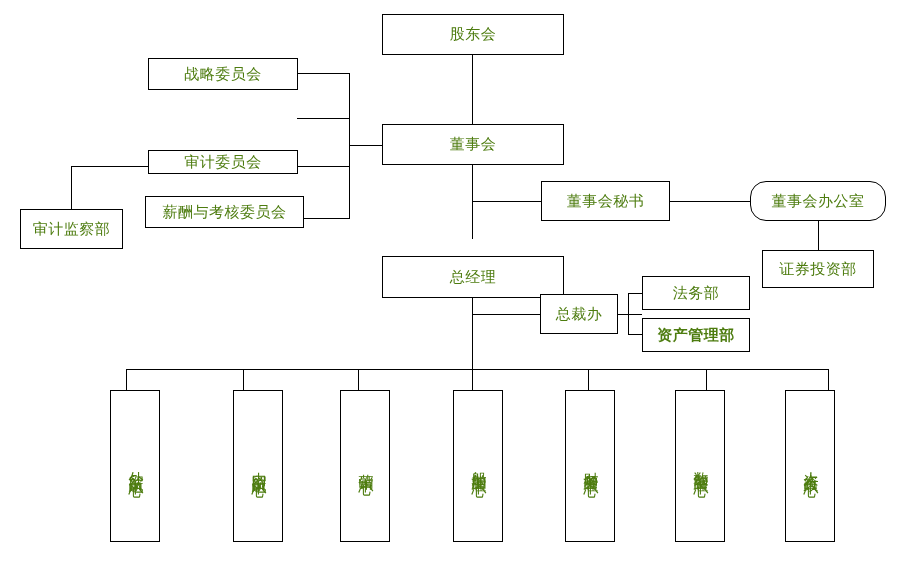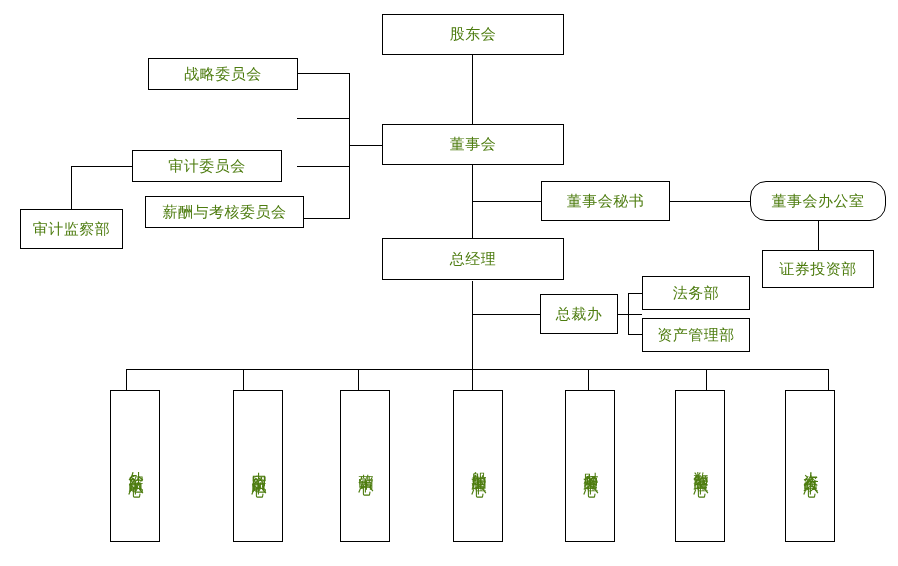--- a/index.html
+++ b/index.html
@@ -103,21 +103,21 @@
 
   <div class="node horiz" style="left:382px; top:14px; width:182px; height:41px;">
     <span class="label">股东会</span>
   </div>
 
   <div class="node horiz" style="left:148px; top:58px; width:150px; height:32px;">
     <span class="label">战略委员会</span>
   </div>
 
 
-  <div class="node horiz" style="left:132px; top:150px; width:150px; height:32px;">
+  <div class="node horiz" style="left:148px; top:150px; width:150px; height:24px;">
     <span class="label">审计委员会</span>
   </div>
 
   <div class="node horiz" style="left:145px; top:196px; width:159px; height:32px;">
     <span class="label">薪酬与考核委员会</span>
   </div>
 
   <div class="node horiz" style="left:20px; top:209px; width:103px; height:40px;">
     <span class="label">审计监察部</span>
   </div>
@@ -131,33 +131,33 @@
   </div>
 
   <div class="node horiz" style="left:750px; top:181px; width:136px; height:40px;border-radius:16px;">
     <span class="label">董事会办公室</span>
   </div>
 
   <div class="node horiz" style="left:762px; top:250px; width:112px; height:38px;">
     <span class="label">证券投资部</span>
   </div>
 
-  <div class="node horiz" style="left:382px; top:238px; width:182px; height:42px;">
+  <div class="node horiz" style="left:382px; top:256px; width:182px; height:42px;">
     <span class="label">总经理</span>
   </div>
 
   <div class="node horiz" style="left:540px; top:294px; width:78px; height:40px;">
     <span class="label">总裁办</span>
   </div>
 
   <div class="node horiz" style="left:642px; top:276px; width:108px; height:34px;">
     <span class="label">法务部</span>
   </div>
 
-  <div class="node horiz" style="left:642px; top:318px; width:108px; height:34px;">
+  <div class="node horiz" style="left:642px; top:318px; width:108px; height:34px;font-weight:bold;">
     <span class="label">资产管理部</span>
   </div>
 
   <div class="node vert" style="left:110px; top:390px; width:50px; height:152px;">
     <span class="label">外贸航运中心</span>
   </div>
   <div class="node vert" style="left:233px; top:390px; width:50px; height:152px;">
     <span class="label">内贸航运中心</span>
   </div>
   <div class="node vert" style="left:340px; top:390px; width:50px; height:152px;">

